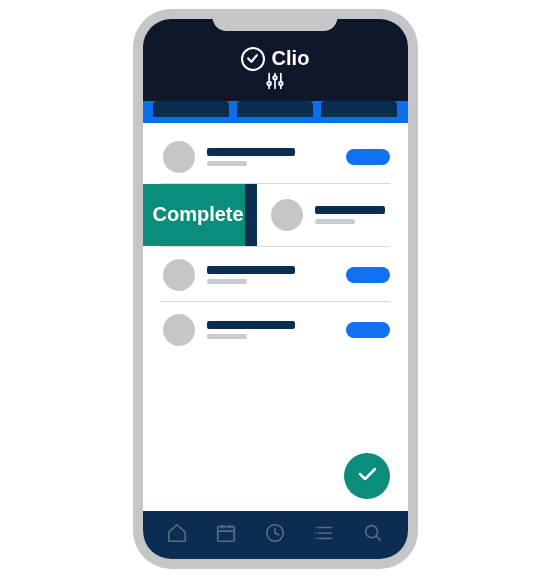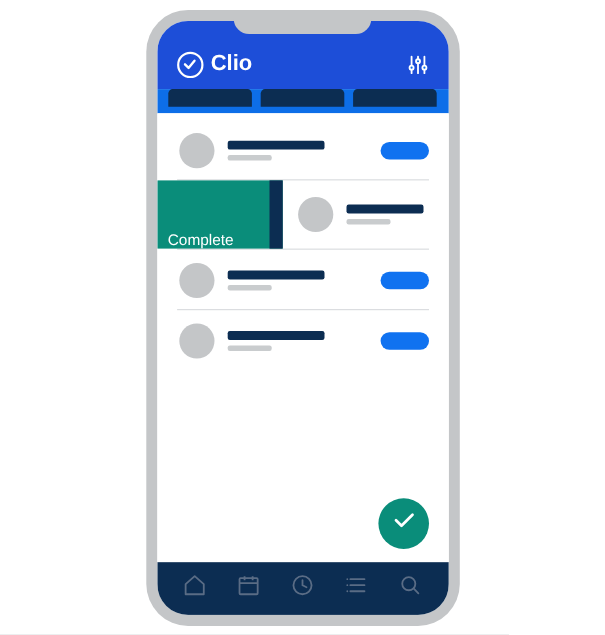--- a/index.html
+++ b/index.html
@@ -36,25 +36,26 @@
     left: 50%;
     transform: translateX(-50%);
     width: 125px;
     height: 22px;
     background: #c4c6c8;
     border-bottom-left-radius: 14px;
     border-bottom-right-radius: 14px;
     z-index: 20;
   }
   .header {
-    background: #1d4ed8;
+    background: #0f172a;
     padding: 28px 18px 10px 18px;
     display: flex;
     align-items: center;
     justify-content: space-between;
+    flex-direction: column;
   }
   .brand {
     display: flex;
     align-items: center;
     gap: 7px;
   }
   .brand-mark {
     width: 24px;
     height: 24px;
     border: 2.5px solid #ffffff;
@@ -137,25 +138,25 @@
     background: #1072f0;
     flex-shrink: 0;
   }
   
   .row.swiped { padding: 0 18px 0 0; }
   .swipe-action {
     width: 118px;
     height: 62px;
     background: #0a8d7a;
     display: flex;
-    align-items: flex-end;
+    align-items: center;
     padding-left: 14px;
     color: #ffffff;
-    font-size: 14px;
-    font-weight: 400;
+    font-size: 20px;
+    font-weight: 700;
     position: relative;
     margin-left: -4px;
   }
   .swipe-accent {
     position: absolute;
     right: 0;
     top: 0;
     bottom: 0;
     width: 12px;
     background: #0c2d52;

